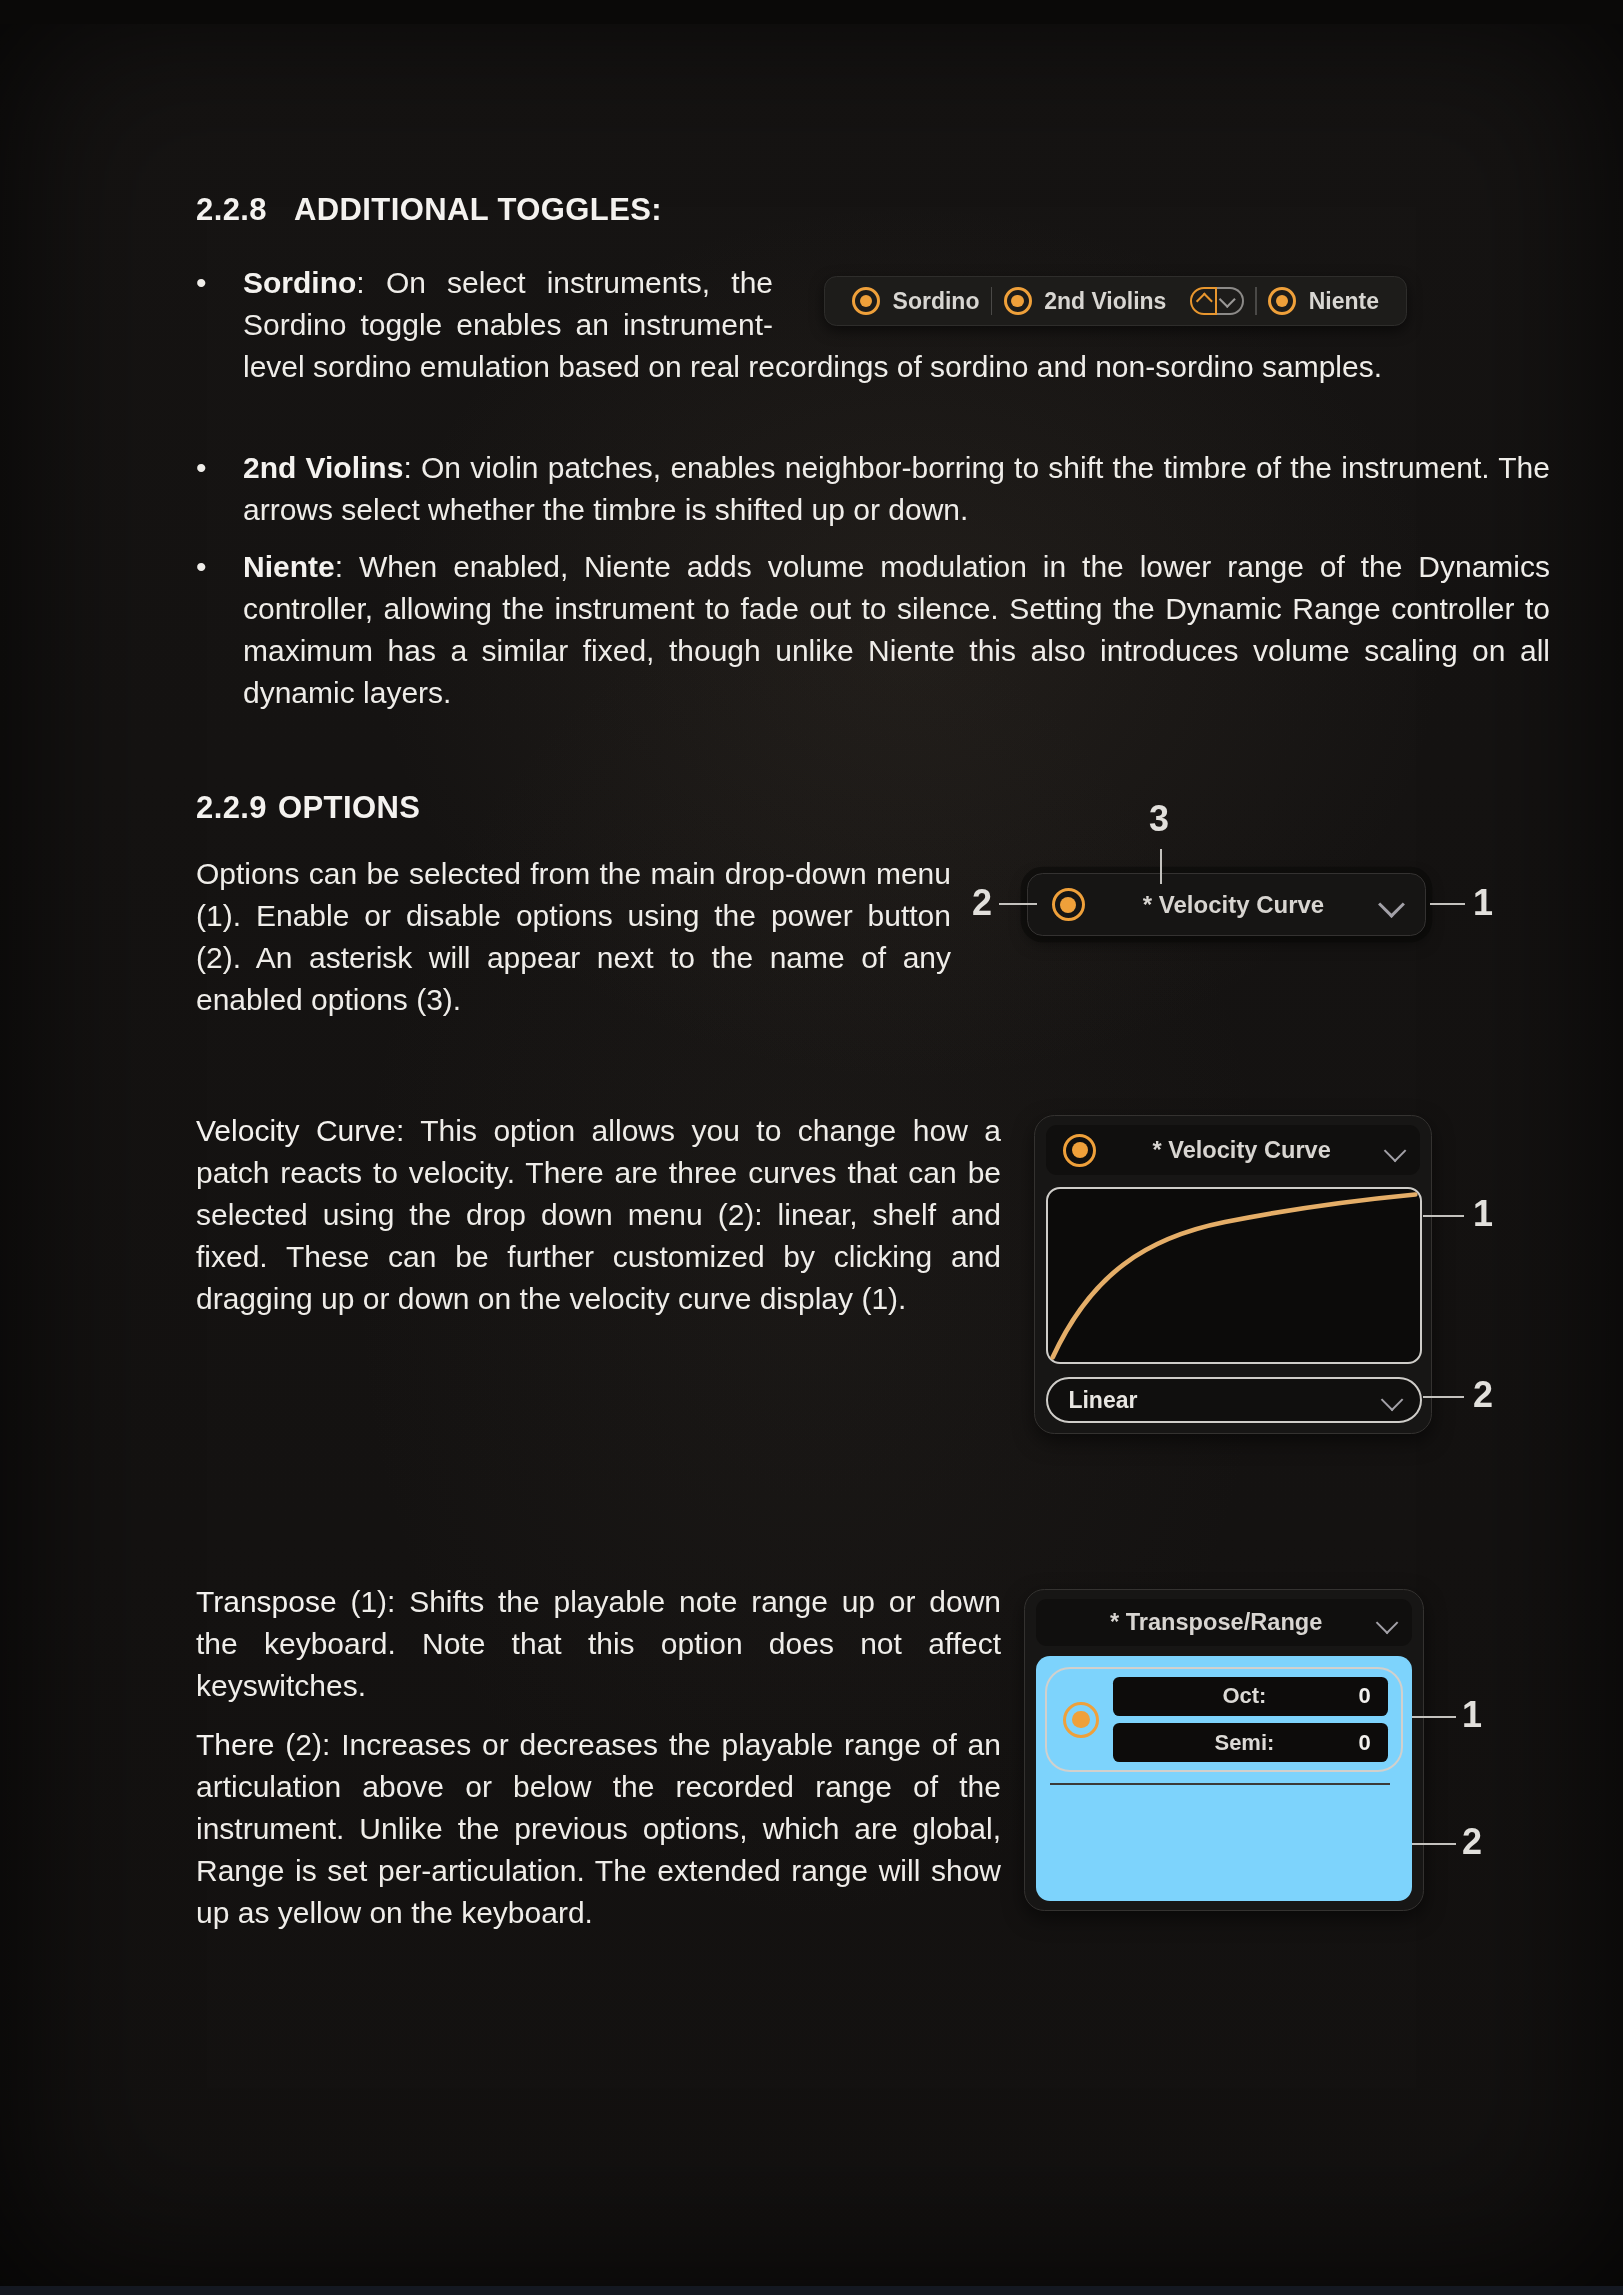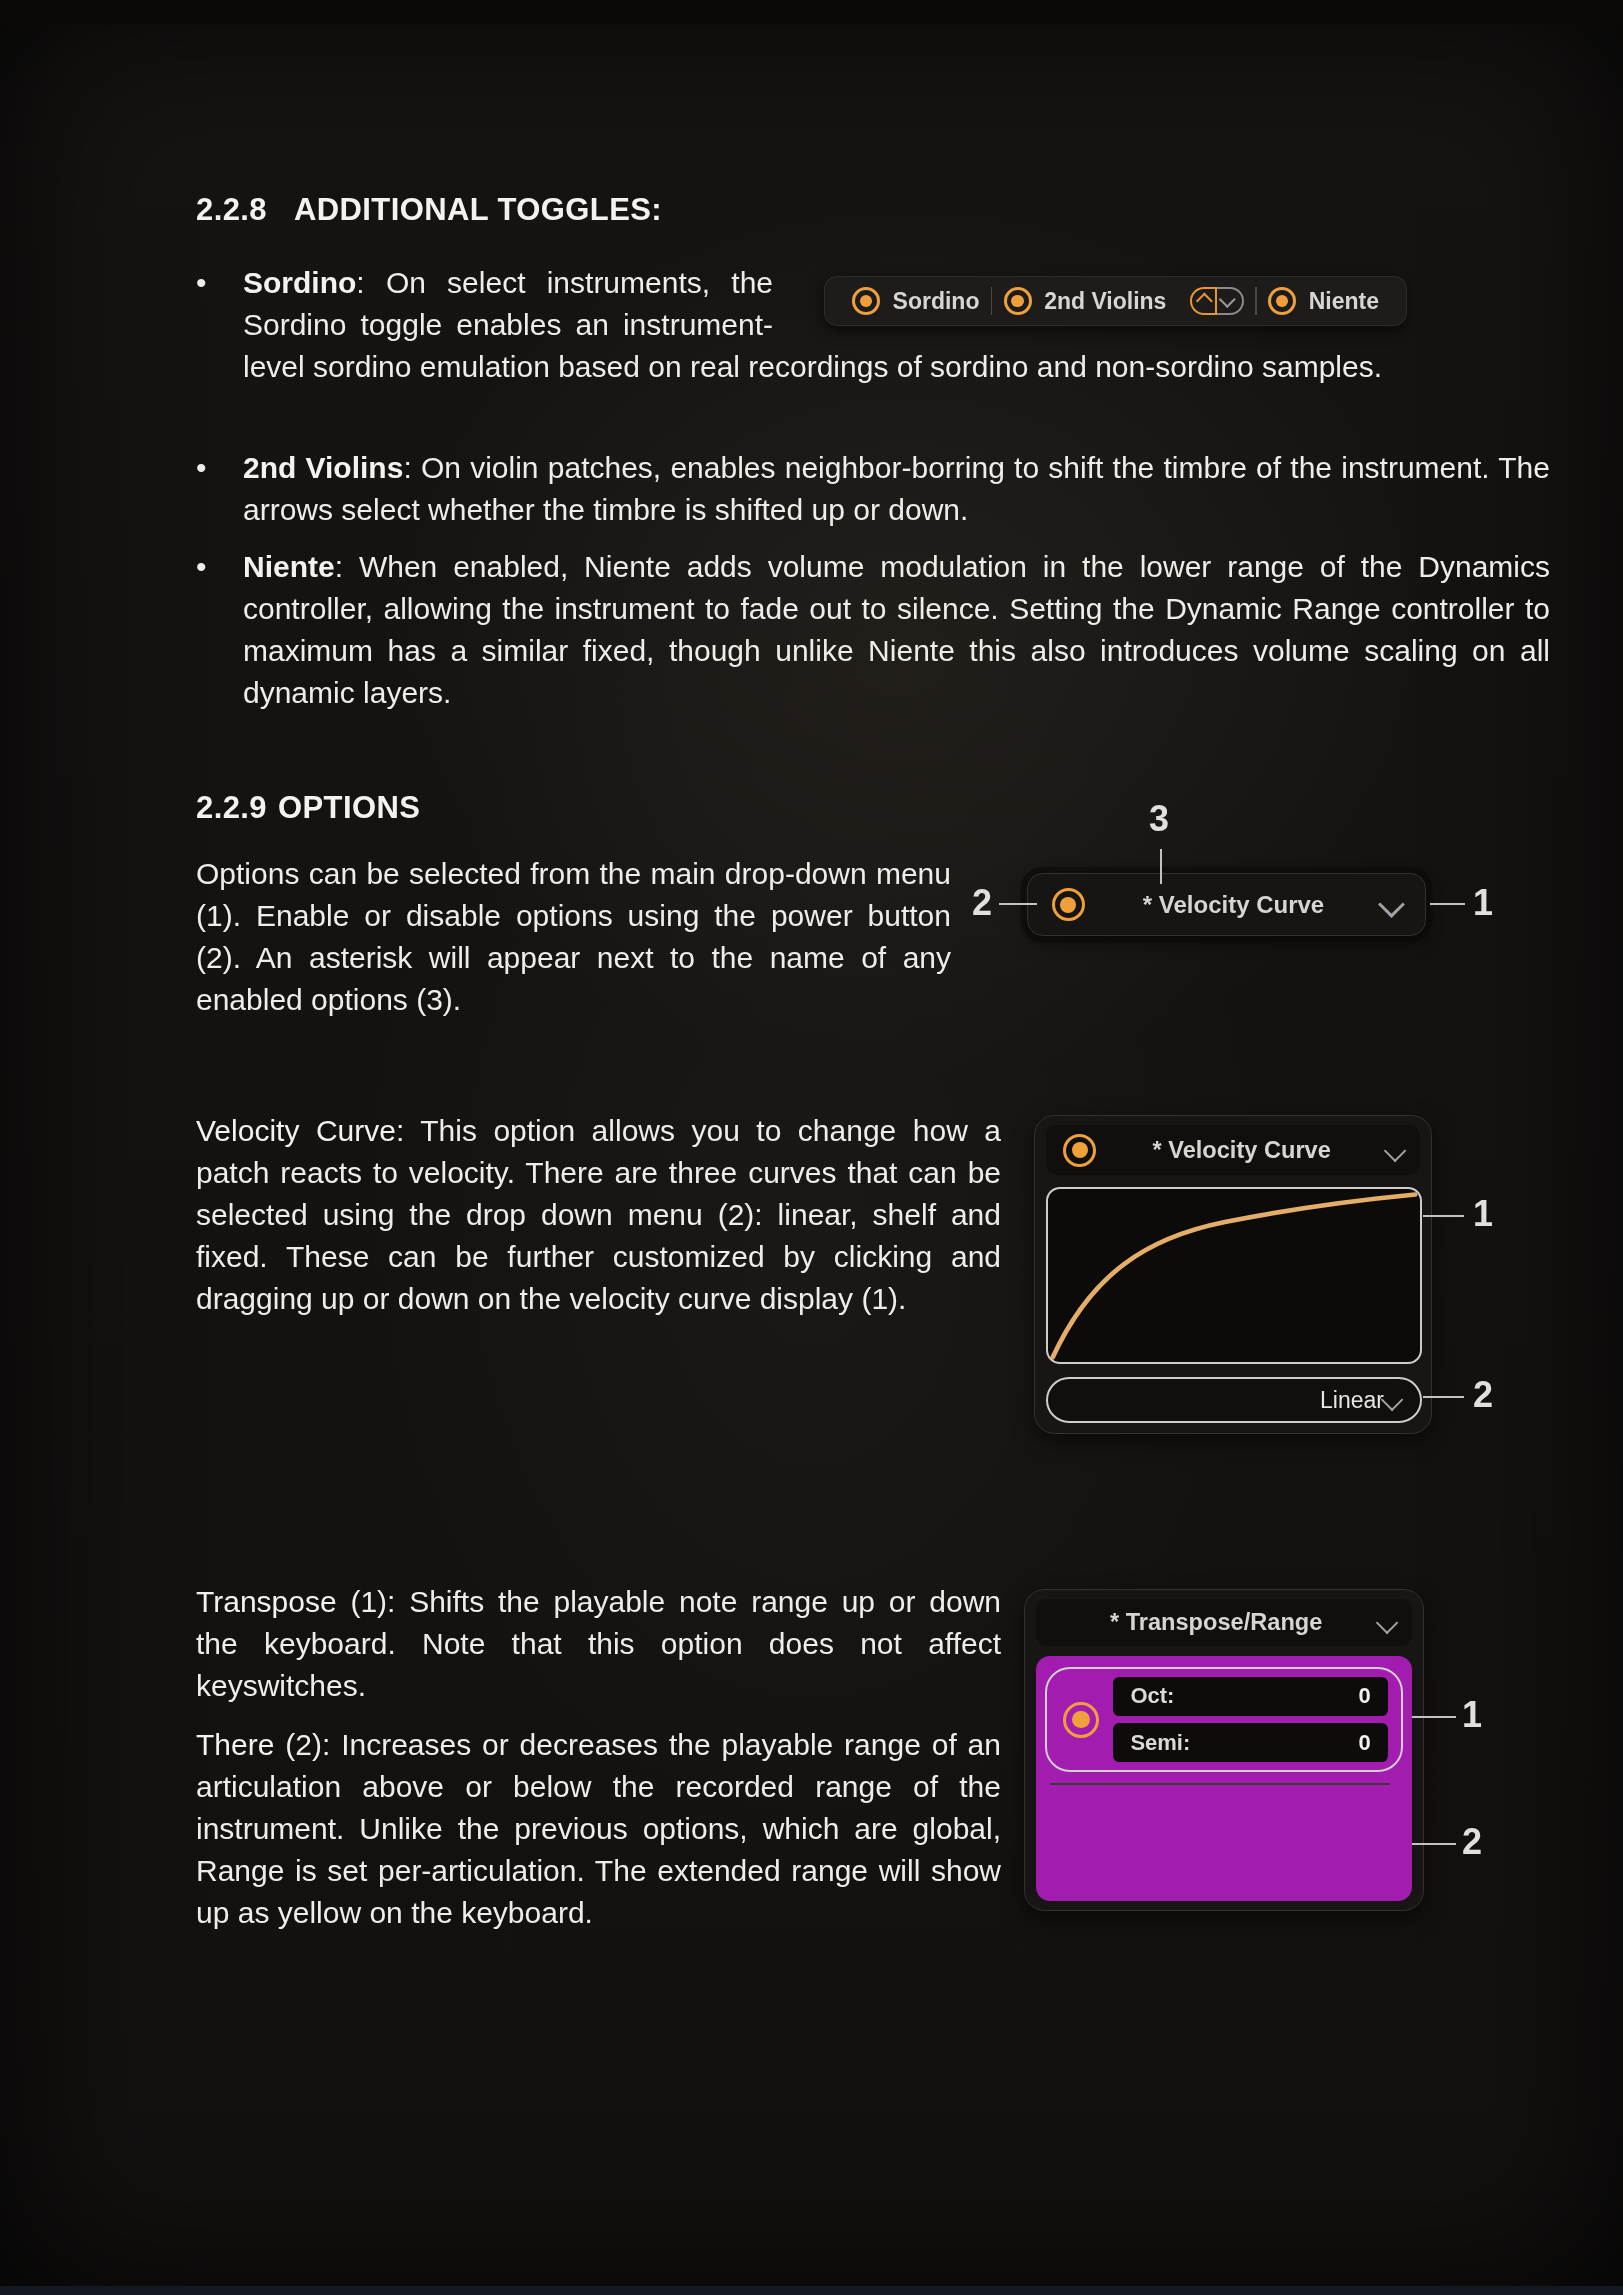--- a/index.html
+++ b/index.html
@@ -81,26 +81,26 @@
   .curve-box {
     position:absolute; left:11px; top:71px; width:376px; height:177px;
     background:#0c0b0a; border:2.4px solid #CFCDC9; border-radius:14px; box-sizing:border-box;
   }
   .curve-box svg { display:block; width:100%; height:100%; }
   .linear-select {
     position:absolute; left:11px; top:261px; width:376px; height:46px;
     background:#100f0e; border:2.4px solid #CFCDC9; border-radius:23px;
     display:flex; align-items:center; box-sizing:border-box; padding:0 20.4px;
   }
-  .linear-select .ls-label { flex:1; text-align:right; font-size:23px; font-weight:400; color:#E8E6E2; }
+  .linear-select .ls-label { flex:1; text-align:left; font-size:23px; font-weight:700; color:#E8E6E2; }
 
   
   .tr-panel { left:1024px; top:1589px; width:400px; height:322px; }
   .tr-header { height:47px; }
-  .tr-body { position:absolute; left:11px; top:66px; right:11px; bottom:9.4px; background:#a21caf; border-radius:14px; }
+  .tr-body { position:absolute; left:11px; top:66px; right:11px; bottom:9.4px; background:#7dd3fc; border-radius:14px;text-align:center; }
   .tr-group {
     position:absolute; left:9.4px; right:9.4px; height:105px;
     border:2.4px solid #D2D0CC; border-radius:25px; box-sizing:border-box;
     display:flex; align-items:center; padding:0 12.6px 0 15.7px;
   }
   .tr-group .rows { flex:1; margin-left:14px; display:flex; flex-direction:column; gap:7.9px; }
   .tr-row { height:39px; background:#0d0c0b; border-radius:6.3px; display:flex; align-items:center; padding:0 17.3px; }
   .tr-row .rlabel { flex:1; font-size:22px; font-weight:700; color:#DCDAD6; }
   .tr-row .rvalue { font-size:22px; font-weight:700; color:#F3F1EE; }
   .tr-divider { position:absolute; left:14px; right:22px; height:1.6px; background:#3b3a38; }

